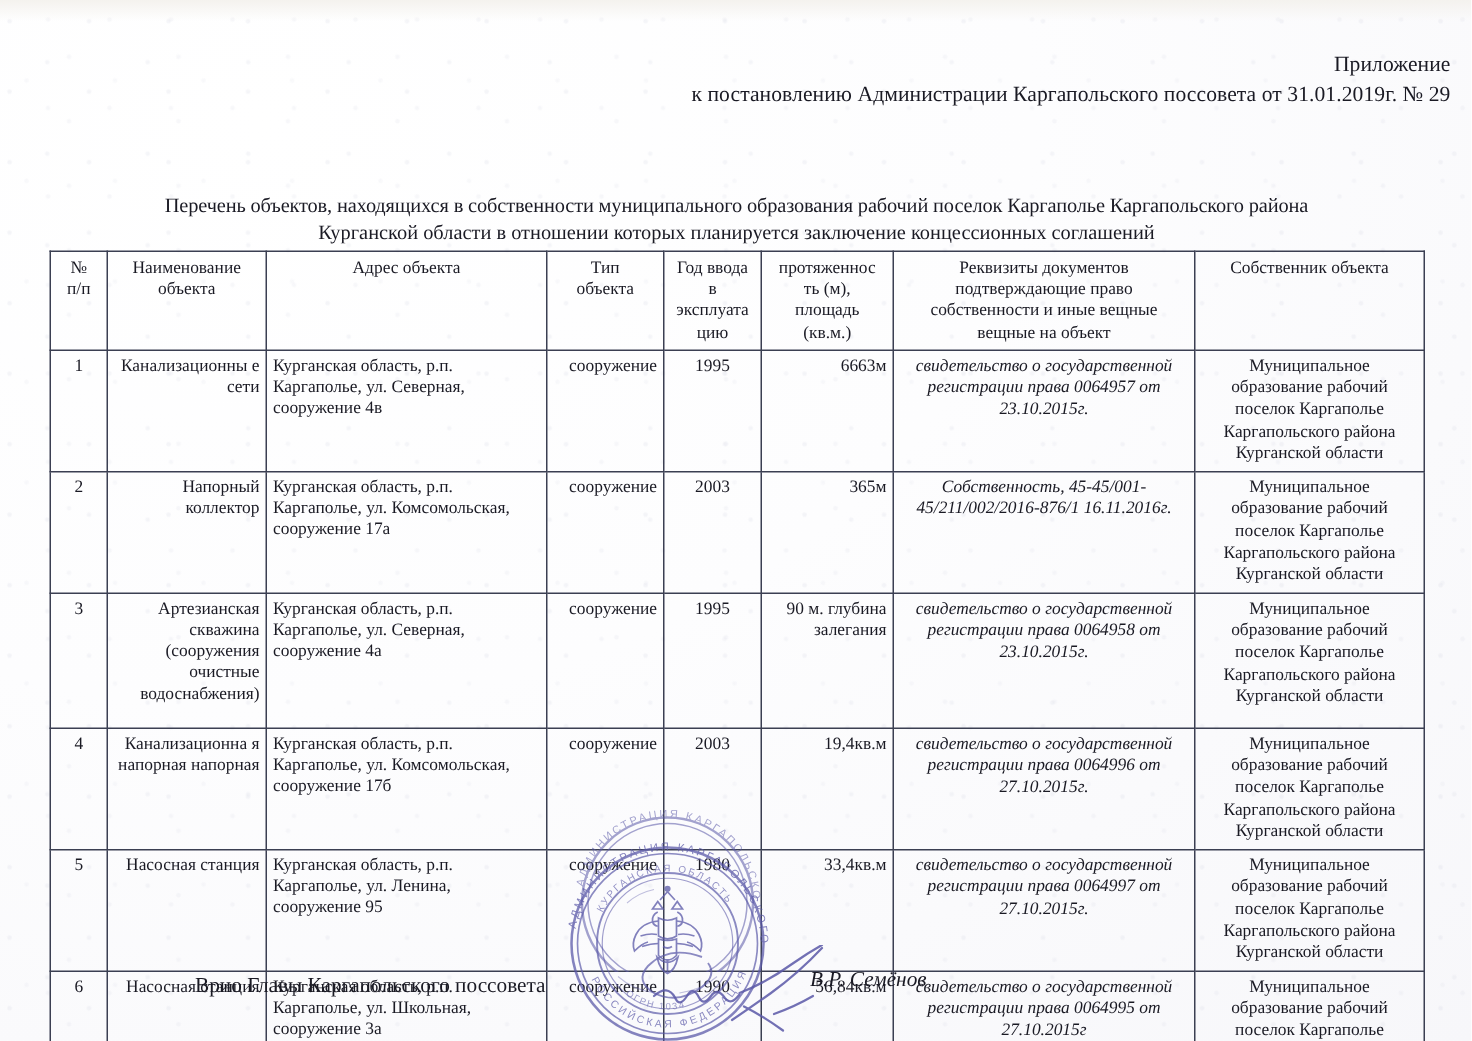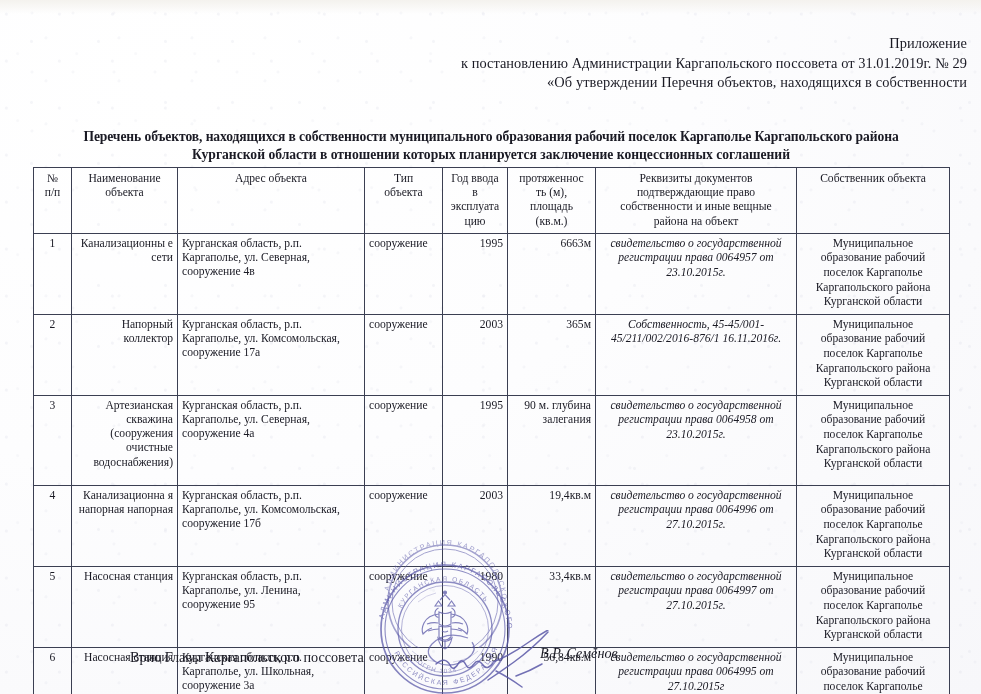--- a/index.html
+++ b/index.html
@@ -67,21 +67,21 @@
   .doc-header div { white-space: nowrap; }
   .hdr-l3 { letter-spacing: .1px; }
 
   
   .doc-title {
     position: absolute;
     top: 128px;
     left: 46px;
     width: 890px;
     text-align: center;
-    font-weight: bold;
+    font-weight: normal;
     font-size: 13.6px;
     line-height: 17.5px;
   }
   .doc-title .t1 { display: block; white-space: nowrap; letter-spacing: -.1px; }
   .doc-title .t2 { display: block; }
 
   
   .tbl-wrap {
     position: absolute;
     left: 33px;
@@ -104,22 +104,22 @@
   }
   table.objects thead th {
     text-align: center;
     vertical-align: top;
     padding-top: 4px;
     height: 54px;
   }
   td.c-num      { text-align: center; }
   td.c-name     { text-align: right;  padding-left: 7px; }
   td.c-addr     { text-align: left;  padding-left: 7px; }
-  td.c-type     { text-align: left; }
-  td.c-year     { text-align: right; }
+  td.c-type     { text-align: right; }
+  td.c-year     { text-align: center; }
   td.c-size     { text-align: right; }
   td.c-docs     { text-align: center; line-height: 14.6px; font-style: italic; }
   td.c-owner    { text-align: center; line-height: 14.6px; }
 
   .r-tall td { height: 62px; }
   .r-xtall td { height: 82px; }
 
   
   .sig {
     position: absolute;
@@ -166,21 +166,20 @@
 </style>
 </head>
 <body>
 
 <div class="page">
   <div class="sheet">
 
     <div class="doc-header">
       <div>Приложение</div>
       <div>к постановлению Администрации Каргапольского  поссовета от 31.01.2019г. № 29</div>
-      <div class="hdr-l3">«Об утверждении  Перечня  объектов, находящихся в собственности</div>
     </div>
 
     <div class="doc-title">
       <span class="t1">Перечень  объектов, находящихся в собственности  муниципального образования  рабочий  поселок Каргаполье  Каргапольского района</span>
       <span class="t2">Курганской области  в отношении которых планируется заключение концессионных соглашений</span>
     </div>
 
     <div class="tbl-wrap">
       <table class="objects">
         <colgroup>
@@ -219,21 +218,21 @@
             <th>
               <span>протяженнос</span><br>
               <span>ть (м),</span><br>
               <span>площадь</span><br>
               <span>(кв.м.)</span>
             </th>
             <th>
               <span>Реквизиты документов</span><br>
               <span>подтверждающие право</span><br>
               <span>собственности и иные вещные</span><br>
-              <span>района на объект</span>
+              <span>вещные на объект</span>
             </th>
             <th>
               <span>Собственник объекта</span>
             </th>
           </tr>
         </thead>
         <tbody>
 
           <tr class="r-tall">
             <td class="c-num">1</td>

